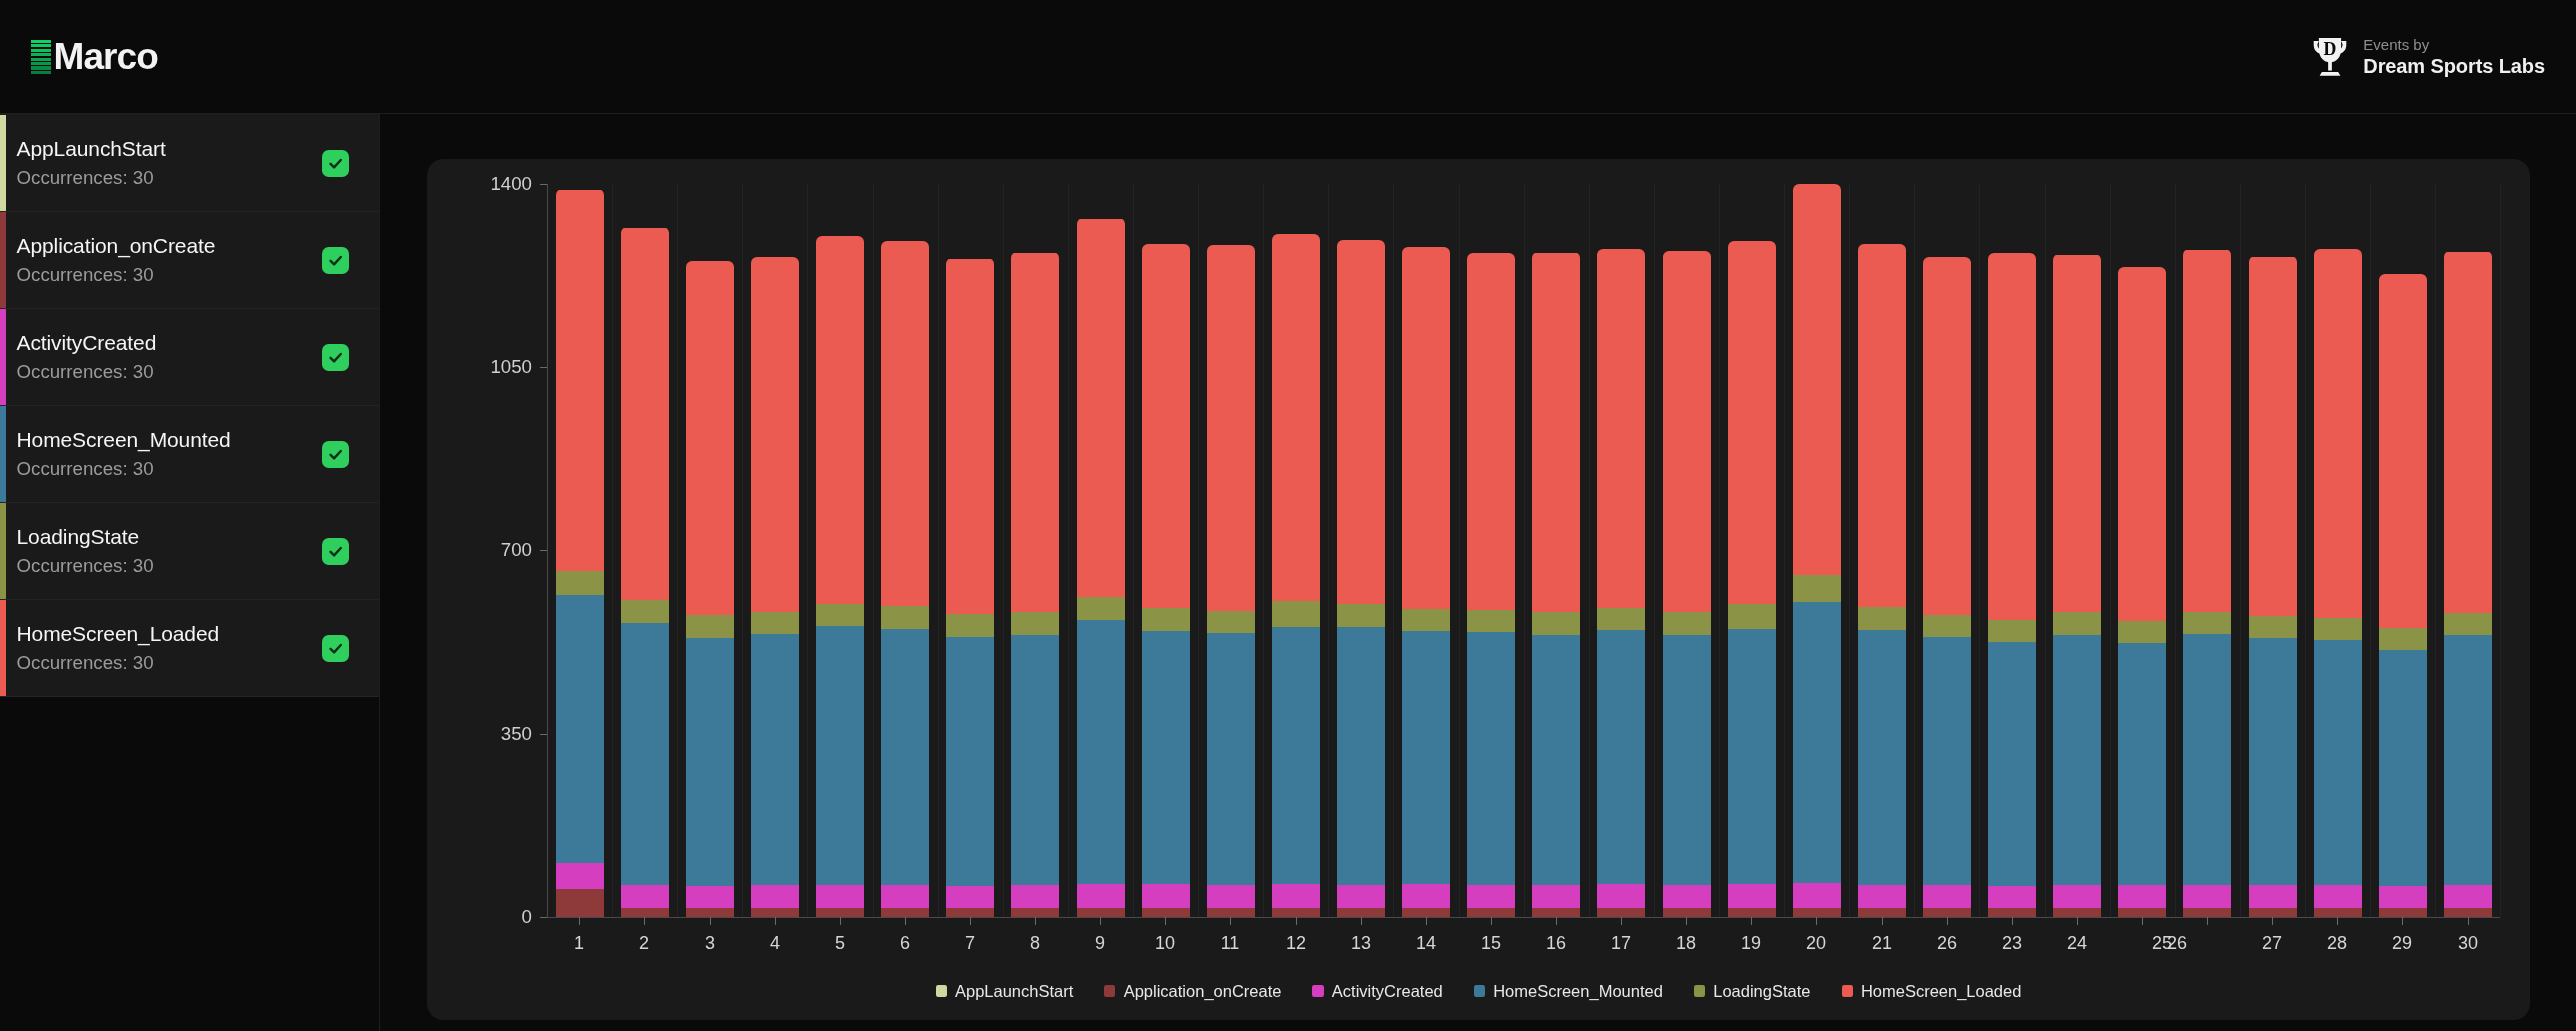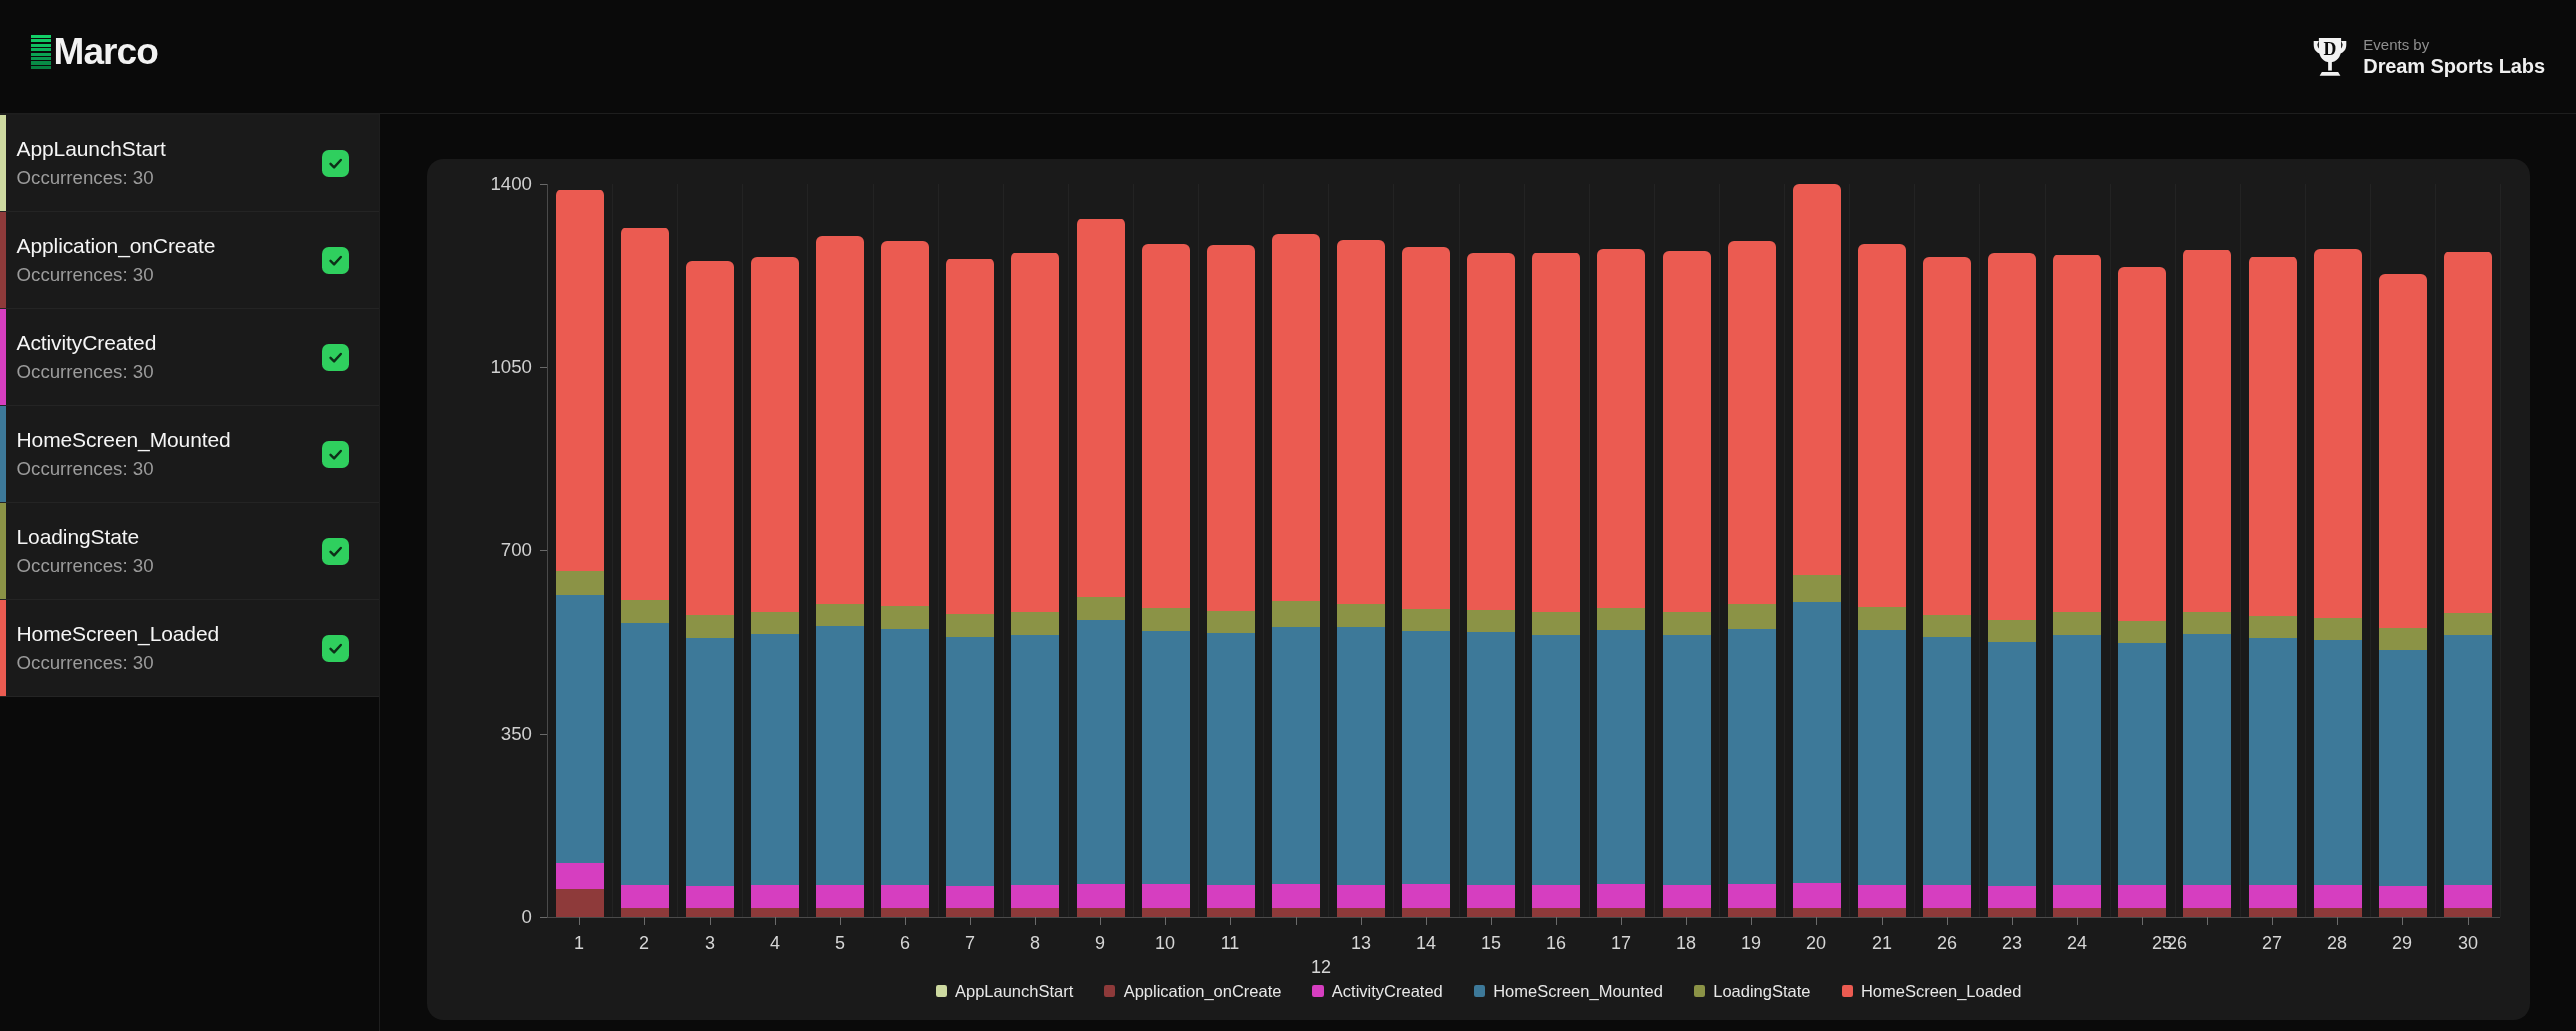--- a/index.html
+++ b/index.html
@@ -12,21 +12,21 @@
   #app { position: relative; width: 2576px; height: 1031px; background: #0a0a0a; }
 
   
   .header {
     position: absolute; left: 0; top: 0; width: 2576px; height: 114px;
     background: #0a0a0a;
     border-bottom: 0.7px solid #1e1e1e;
     display: flex; align-items: center; justify-content: space-between;
     padding: 0 31px;
   }
-  .brand { display: flex; align-items: flex-start; height: 45px; }
+  .brand { display: flex; align-items: center; height: 45px; }
   .brand-bars { display: flex; flex-direction: column; justify-content: space-between;
     width: 19.5px; height: 35px; margin-right: 3px; padding-top: 0.7px; }
   .brand-bar { width: 19.5px; height: 3.1px; background: #0bb85a; }
   .brand-bar:nth-child(1){ background:#13cf67; }
   .brand-bar:nth-child(2){ background:#10c763; }
   .brand-bar:nth-child(3){ background:#0fc060; }
   .brand-bar:nth-child(4){ background:#0cb159; }
   .brand-bar:nth-child(5){ background:#0aa453; }
   .brand-bar:nth-child(6){ background:#09974d; }
   .brand-bar:nth-child(7){ background:#088a46; }
@@ -508,21 +508,21 @@
         <div class="xtick-label" style="left: 543px;">7</div>
         <div class="xtick-mark" style="left: 608px;"></div>
         <div class="xtick-label" style="left: 608px;">8</div>
         <div class="xtick-mark" style="left: 673px;"></div>
         <div class="xtick-label" style="left: 673px;">9</div>
         <div class="xtick-mark" style="left: 738px;"></div>
         <div class="xtick-label" style="left: 738px;">10</div>
         <div class="xtick-mark" style="left: 803px;"></div>
         <div class="xtick-label" style="left: 803px;">11</div>
         <div class="xtick-mark" style="left: 869px;"></div>
-        <div class="xtick-label" style="left: 894px; margin-top: 24px;">12</div>
+        <div class="xtick-label" style="left: 869px;">12</div>
         <div class="xtick-mark" style="left: 934px;"></div>
         <div class="xtick-label" style="left: 934px;">13</div>
         <div class="xtick-mark" style="left: 999px;"></div>
         <div class="xtick-label" style="left: 999px;">14</div>
         <div class="xtick-mark" style="left: 1064px;"></div>
         <div class="xtick-label" style="left: 1064px;">15</div>
         <div class="xtick-mark" style="left: 1129px;"></div>
         <div class="xtick-label" style="left: 1129px;">16</div>
         <div class="xtick-mark" style="left: 1194px;"></div>
         <div class="xtick-label" style="left: 1194px;">17</div>

